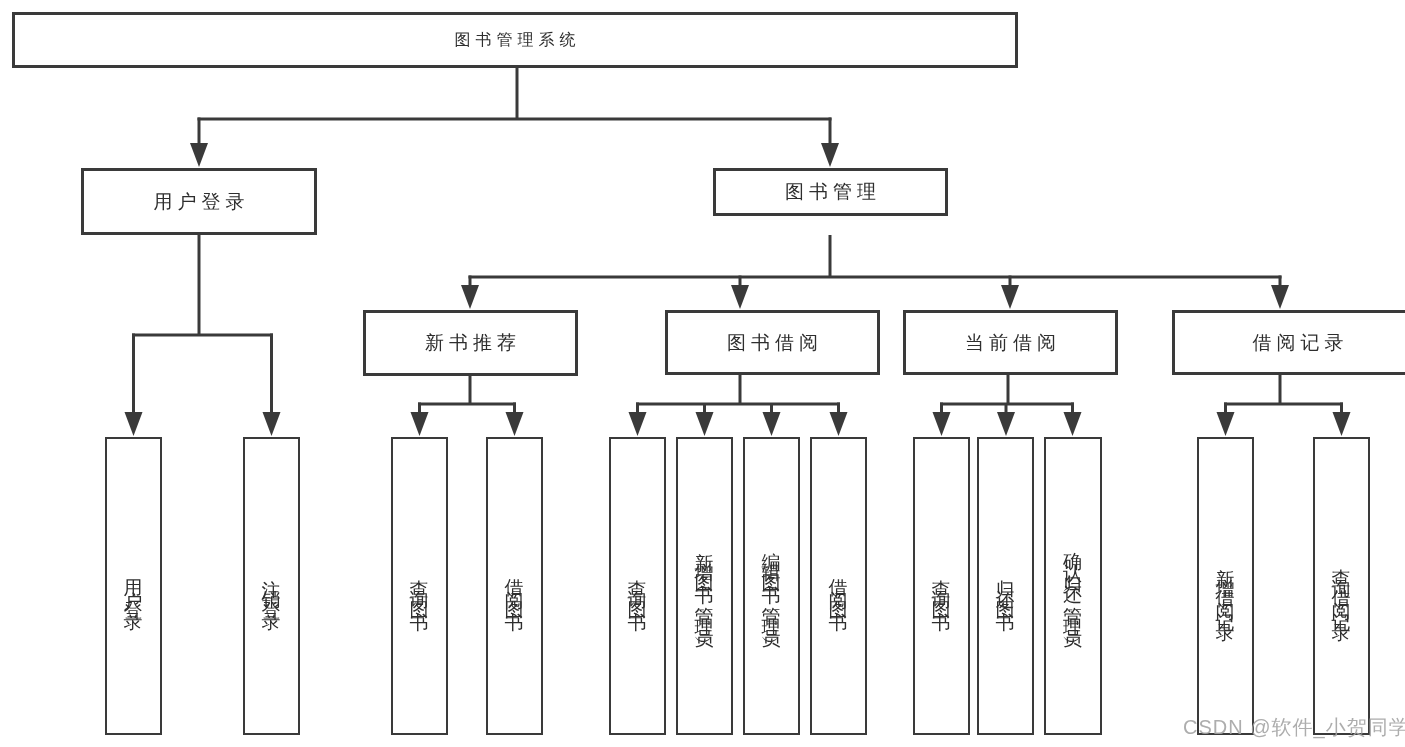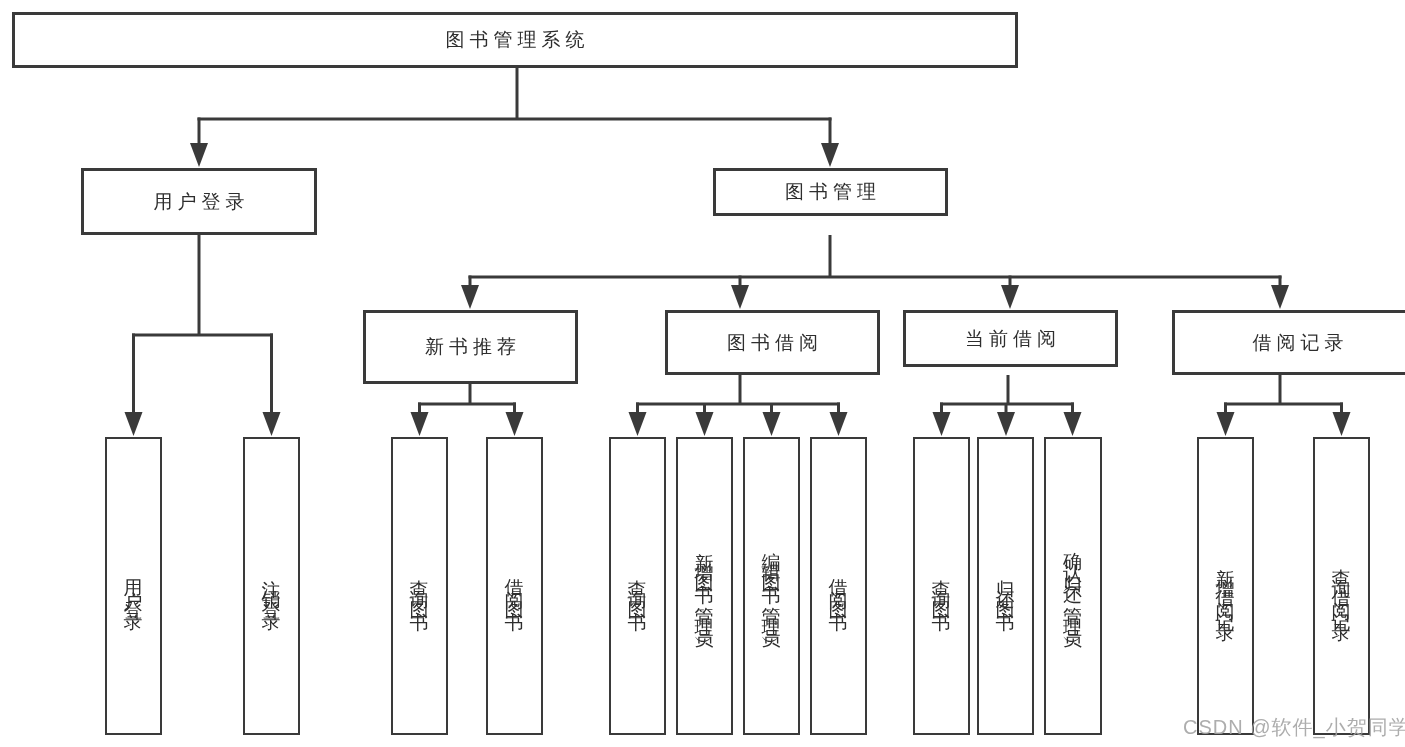--- a/index.html
+++ b/index.html
@@ -17,21 +17,21 @@
     box-sizing: border-box;
     background: #ffffff;
     border: 3px solid #3a3a3a;
     color: #2e2e2e;
     display: flex;
     align-items: center;
     justify-content: center;
     text-align: center;
   }
   .h-node { font-size: 19px; letter-spacing: 5px; padding-left: 5px; }
-  .title-node { font-size: 19px; letter-spacing: 5px; padding-left: 5px; }
+  .title-node { font-size: 16px; letter-spacing: 5px; padding-left: 5px; }
   .v-node {
     border-width: 2.5px;
     writing-mode: vertical-rl;
     text-orientation: mixed;
     font-size: 19px;
     letter-spacing: 11px;
     line-height: 1;
   }
   .watermark {
     position: absolute;
@@ -115,23 +115,23 @@
       <polygon points="1216.5,412 1234.5,412 1225.5,436"></polygon>
       <polygon points="1332.5,412 1350.5,412 1341.5,436"></polygon>
     </g>
   </svg>
 
   <div class="node title-node" style="left:12px; top:12px; width:1006px; height:56px;">图书管理系统</div>
 
   <div class="node h-node" style="left:81px; top:168px; width:236px; height:67px;">用户登录</div>
   <div class="node h-node" style="left:713px; top:168px; width:235px; height:48px;">图书管理</div>
 
-  <div class="node h-node" style="left:363px; top:310px; width:215px; height:74px;">新书推荐</div>
+  <div class="node h-node" style="left:363px; top:310px; width:215px; height:66px;">新书推荐</div>
   <div class="node h-node" style="left:633px; top:310px; width:215px; height:65px;margin-left:32px;">图书借阅</div>
-  <div class="node h-node" style="left:903px; top:310px; width:215px; height:57px;">当前借阅</div>
+  <div class="node h-node" style="left:903px; top:310px; width:215px; height:65px;">当前借阅</div>
   <div class="node h-node" style="left:1172px; top:310px; width:252px; height:65px;">借阅记录</div>
 
   <div class="node v-node" style="left:105px; top:437px; width:57px; height:298px;">用户登录</div>
   <div class="node v-node" style="left:243px; top:437px; width:57px; height:298px;">注销登录</div>
 
   <div class="node v-node" style="left:391px; top:437px; width:57px; height:298px;">查询图书</div>
   <div class="node v-node" style="left:486px; top:437px; width:57px; height:298px;">借阅图书</div>
 
   <div class="node v-node" style="left:609px; top:437px; width:57px; height:298px;">查询图书</div>
   <div class="node v-node" style="left:676px; top:437px; width:57px; height:298px;">新增图书（管理员）</div>

